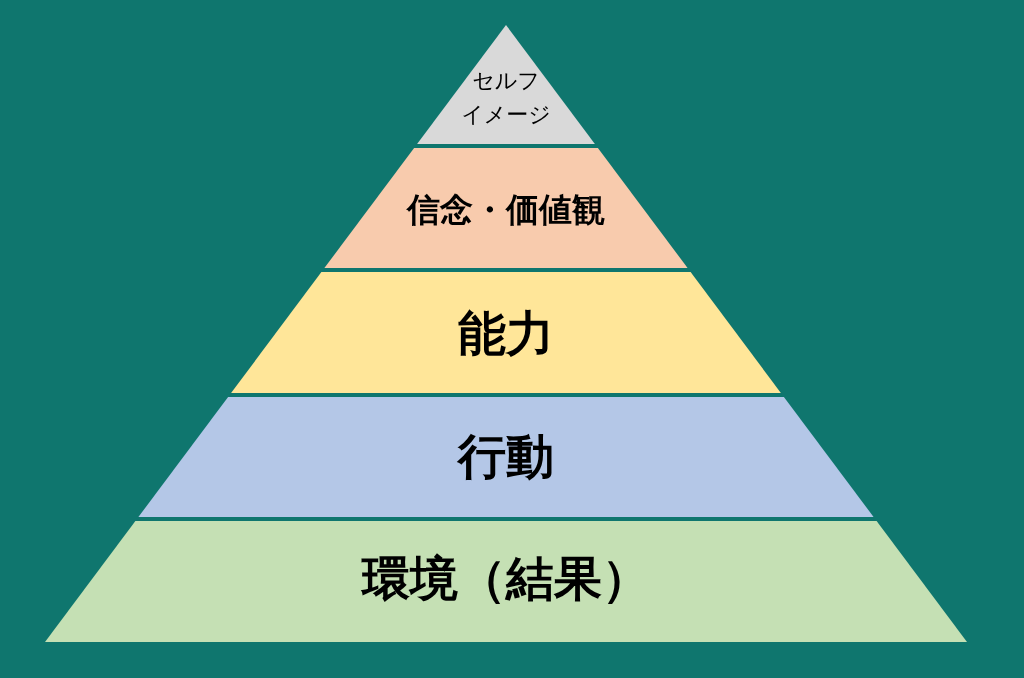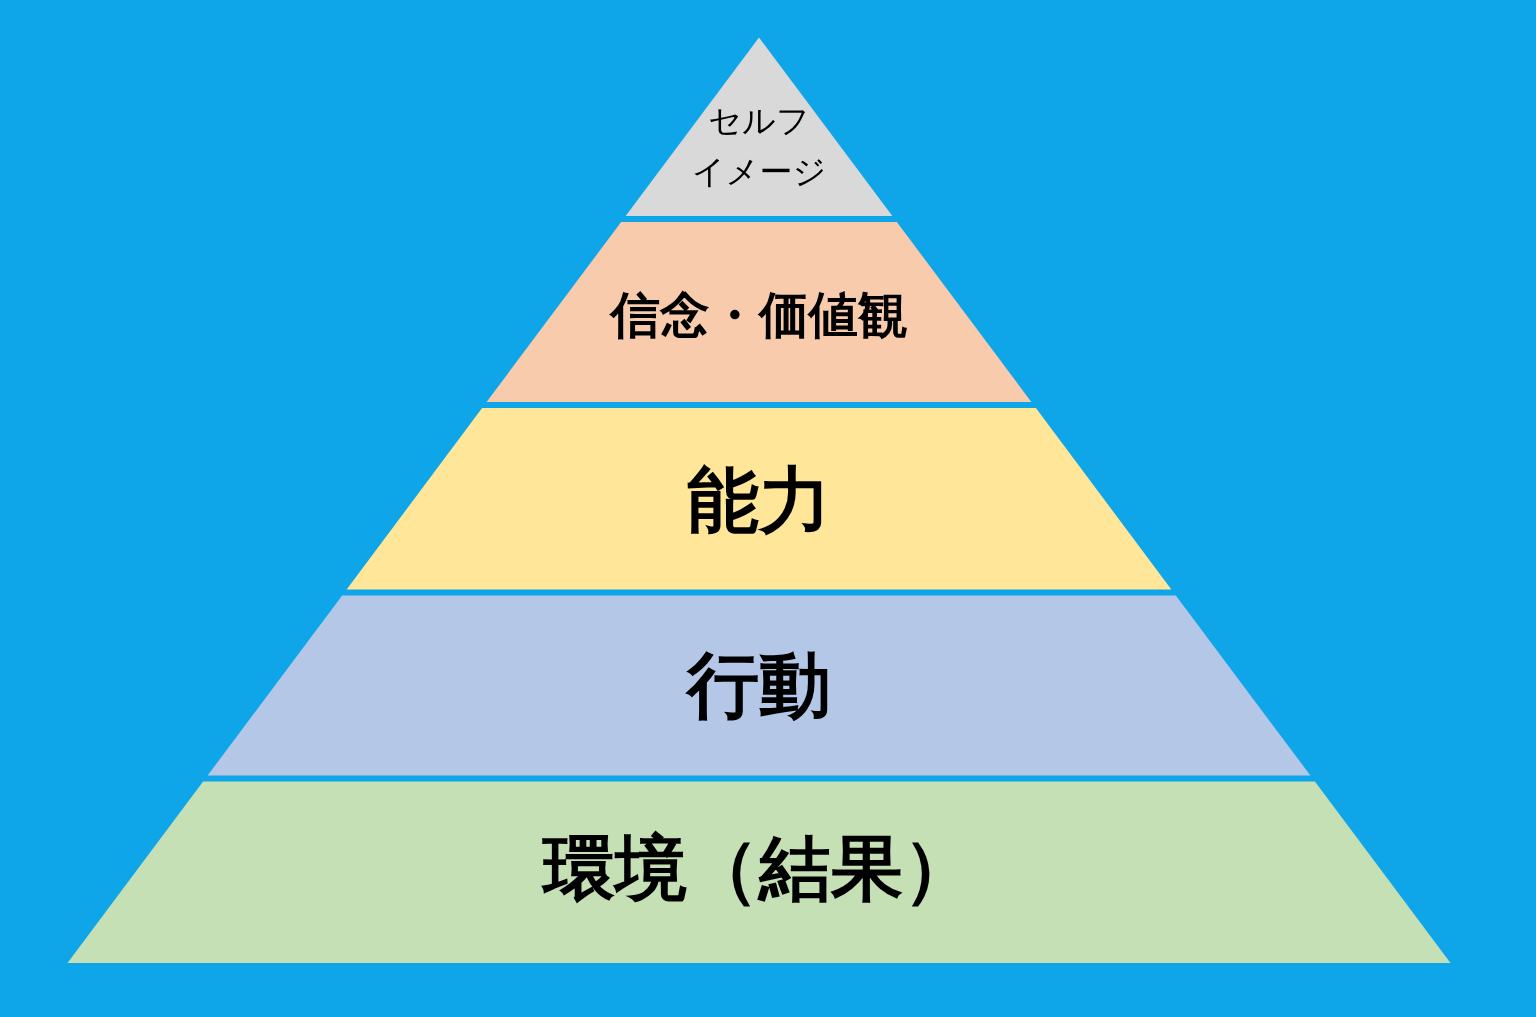--- a/index.html
+++ b/index.html
@@ -8,21 +8,21 @@
     width: 1024px;
     height: 678px;
     background: #ffffff;
     overflow: hidden;
     font-family: "Liberation Sans", sans-serif;
   }
   .diagram-canvas {
     position: relative;
     width: 1024px;
     height: 678px;
-    background: #0ea5e9;
+    background: #0f766e;
   }
   svg {
     display: block;
   }
   .tier-shape {
     stroke: none;
   }
   .tier-label {
     fill: #000000;
     text-anchor: middle;

